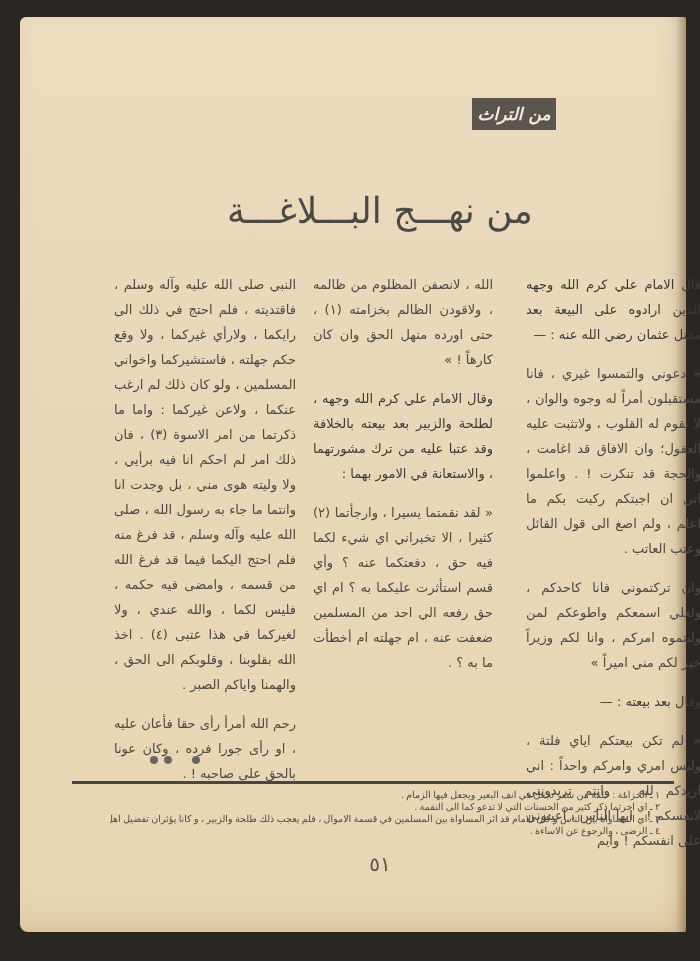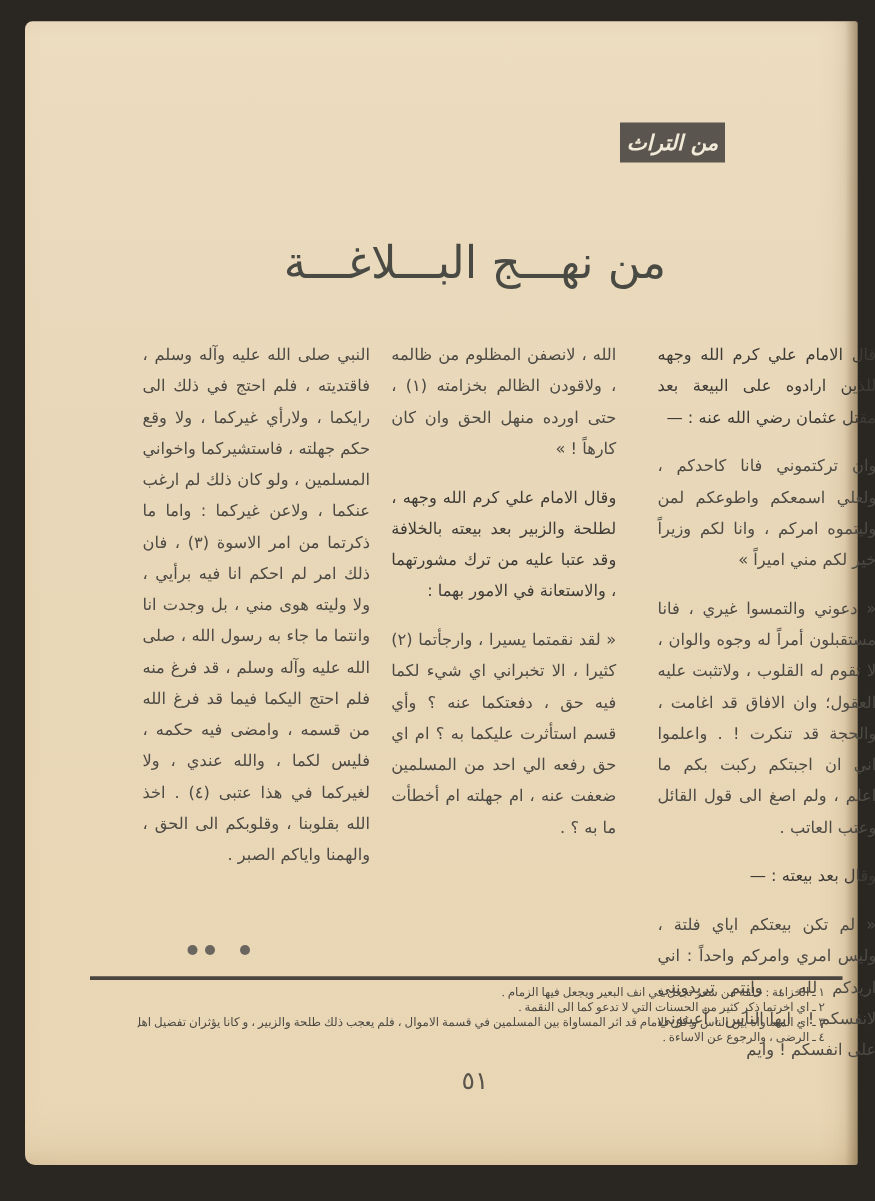--- a/index.html
+++ b/index.html
@@ -13,21 +13,21 @@
     position: absolute; left: 20px; top: 17px; width: 666px; height: 915px;
     background: linear-gradient(180deg, #ecdcc0 0%, #e8d7b8 40%, #e9d6b4 100%);
     border-radius: 6px 2px 2px 8px;
     box-shadow: inset -18px 0 22px -14px rgba(120,90,50,0.35), inset 0 -30px 40px -30px rgba(150,110,60,0.25);
   }
   .rightfold {
     position: absolute; right: 0; top: 0; width: 10px; height: 100%;
     background: linear-gradient(90deg, rgba(0,0,0,0) 0%, rgba(90,70,40,0.35) 100%);
   }
   .section-label {
-    position: absolute; left: 476px; top: 81px; width: 84px; height: 32px;
+    position: absolute; left: 452px; top: 81px; width: 84px; height: 32px;
     background: #5a554e;
     color: #f1ead8; direction: rtl;
     display: flex; align-items: center; justify-content: center;
     font-family: "DejaVu Serif", serif; font-style: italic; font-weight: bold; font-size: 17px;
   }
   .title {
     position: absolute; left: 170px; top: 164px; width: 380px; height: 60px;
     direction: rtl; text-align: center;
     font-family: "DejaVu Serif", serif; font-size: 36px; color: #4a4a44;
     letter-spacing: 4px; line-height: 60px;
@@ -68,34 +68,35 @@
 <body>
 
 <div class="page">
   <div class="rightfold"></div>
 
   <div class="section-label">من التراث</div>
   <div class="title">من نهـــج البـــلاغـــة</div>
 
   <div class="col col-1">
     <p class="bold">قال الامام علي كرم الله وجهه للذين ارادوه على البيعة بعد مقتل عثمان رضي الله عنه : —</p>
+    <p>« دعوني والتمسوا غيري ، فانا مستقبلون أمراً له وجوه والوان ، لا تقوم له القلوب ، ولاتثبت عليه العقول؛ وان الافاق قد اغامت ، والحجة قد تنكرت ! . واعلموا اني ان اجبتكم ركبت بكم ما اعلم ، ولم اصغ الى قول القائل وعتب العاتب .</p>
     <p>وان تركتموني فانا كاحدكم ، ولعلي اسمعكم واطوعكم لمن وليتموه امركم ، وانا لكم وزيراً خير لكم مني اميراً »</p>
-    <p>« دعوني والتمسوا غيري ، فانا مستقبلون أمراً له وجوه والوان ، لا تقوم له القلوب ، ولاتثبت عليه العقول؛ وان الافاق قد اغامت ، والحجة قد تنكرت ! . واعلموا اني ان اجبتكم ركبت بكم ما اعلم ، ولم اصغ الى قول القائل وعتب العاتب .</p>
     <p class="bold">وقال بعد بيعته : —</p>
     <p>« لم تكن بيعتكم اياي فلتة ، وليس امري وامركم واحداً : اني اريدكم لله ، وانتم تريدونني لانفسكم ! . ايها الناس ، أعينوني على انفسكم ! وايم</p>
   </div>
 
   <div class="col col-2">
     <p>الله ، لانصفن المظلوم من ظالمه ، ولاقودن الظالم بخزامته (١) ، حتى اورده منهل الحق وان كان كارهاً ! »</p>
     <p class="bold">وقال الامام علي كرم الله وجهه ، لطلحة والزبير بعد بيعته بالخلافة وقد عتبا عليه من ترك مشورتهما ، والاستعانة في الامور بهما :</p>
     <p>« لقد نقمتما يسيرا ، وارجأتما (٢) كثيرا ، الا تخبراني اي شيء لكما فيه حق ، دفعتكما عنه ؟ وأي قسم استأثرت عليكما به ؟ ام اي حق رفعه الي احد من المسلمين ضعفت عنه ، ام جهلته ام أخطأت ما به ؟ .</p>
   </div>
 
   <div class="col col-3">
     <p>النبي صلى الله عليه وآله وسلم ، فاقتديته ، فلم احتج في ذلك الى رايكما ، ولارأي غيركما ، ولا وقع حكم جهلته ، فاستشيركما واخواني المسلمين ، ولو كان ذلك لم ارغب عنكما ، ولاعن غيركما : واما ما ذكرتما من امر الاسوة (٣) ، فان ذلك امر لم احكم انا فيه برأيي ، ولا وليته هوى مني ، بل وجدت انا وانتما ما جاء به رسول الله ، صلى الله عليه وآله وسلم ، قد فرغ منه فلم احتج اليكما فيما قد فرغ الله من قسمه ، وامضى فيه حكمه ، فليس لكما ، والله عندي ، ولا لغيركما في هذا عتبى (٤) . اخذ الله بقلوبنا ، وقلوبكم الى الحق ، والهمنا واياكم الصبر .</p>
+    <p>رحم الله أمرأ رأى حقا فأعان عليه ، او رأى جورا فرده ، وكان عونا بالحق على صاحبه ! .</p>
   </div>
 
   <div class="dots">
     <span class="dot"></span>
     <span class="dot"></span>
     <span class="dot gap"></span>
   </div>
 
   <div class="rule"></div>
 

